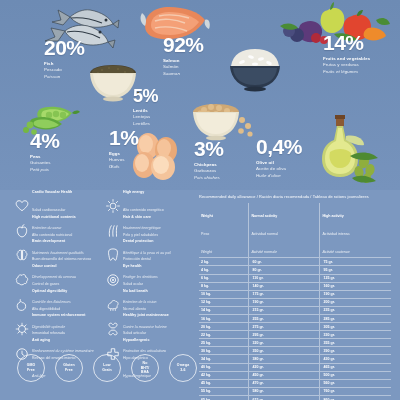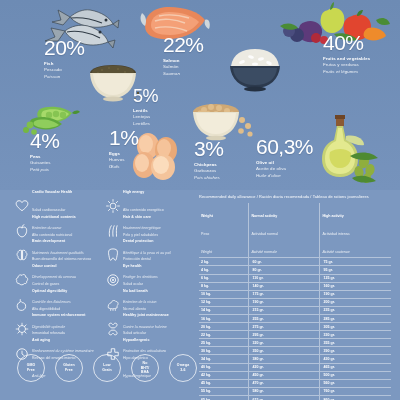--- a/index.html
+++ b/index.html
@@ -10,21 +10,21 @@
     color:#ffffff;
     position:relative;
   }
   #page { position:absolute; inset:0; }
 
   
   .top-panel { position:absolute; left:0; top:0; width:400px; height:190px;
                background:linear-gradient(#6d8bb4,#7693bc); }
 
   .ing { position:absolute; }
-  .pct { font-size:21px; font-weight:normal; letter-spacing:-0.5px; line-height:1;
+  .pct { font-size:21px; font-weight:bold; letter-spacing:-0.5px; line-height:1;
          text-shadow:0 1px 1px rgba(40,60,90,.25); }
   .pct.sm { font-size:18px; }
   .nm  { margin-top:3px; }
   .nm .en { font-size:4.4px; font-weight:bold; line-height:1.45; letter-spacing:.1px; }
   .nm .es, .nm .fr { font-size:4.4px; line-height:1.45; opacity:.88; letter-spacing:.1px; }
   .nm .fr { font-style:italic; }
 
   .art { position:absolute; }
 
   
@@ -106,21 +106,21 @@
       <path d="M16 21 C16 13 24 8 34 8 C47 8 58 12 64 18 C58 26 48 31 35 31 C23 31 16 28 16 21Z" fill="#f4a077"></path>
       <g stroke="#f6ceb4" stroke-width="1.4" fill="none" opacity=".95">
         <path d="M20 17 C28 14 40 15 50 19"></path>
         <path d="M20 24 C29 22 41 23 52 27"></path>
         <path d="M24 12 C33 10 44 11 54 14"></path>
       </g>
       <path d="M10 22 C6 20 4 14 7 9 C11 12 12 17 10 22Z" fill="#cfd7dc"></path>
       <path d="M70 16 C74 14 76 20 74 25 C70 23 69 19 70 16Z" fill="#cfd7dc"></path>
     </svg>
     <div class="ing" style="left:163px;top:34px">
-      <div class="pct">22%</div>
+      <div class="pct">92%</div>
       <div class="nm">
         <div class="en">Salmon</div>
         <div class="es">Salmón</div>
         <div class="fr">Saumon</div>
       </div>
     </div>
 
     <svg class="art" style="left:272px;top:2px;width:118px;height:46px" viewBox="0 0 118 46">
       <g>
         <path d="M56 8 C62 4 70 6 72 14 C74 23 68 31 60 31 C52 31 47 23 49 15 C50 10 53 9 56 8Z" fill="#c9d84f"></path>
@@ -134,21 +134,21 @@
         <circle cx="44" cy="36" r="5" fill="#b02a3a"></circle>
         <circle cx="52" cy="38" r="4" fill="#c4333f"></circle>
         <g fill="#4a8c36">
           <path d="M62 32 C70 30 80 32 86 38 C78 40 66 38 62 32Z"></path>
           <path d="M104 18 C110 14 116 16 118 22 C112 24 106 23 104 18Z"></path>
           <path d="M8 24 C14 20 22 21 26 26 C20 29 12 28 8 24Z"></path>
         </g>
       </g>
     </svg>
     <div class="ing" style="left:323px;top:32px">
-      <div class="pct">40%</div>
+      <div class="pct">14%</div>
       <div class="nm">
         <div class="en">Fruits and vegetables</div>
         <div class="es">Frutas y verduras</div>
         <div class="fr">Fruits et légumes</div>
       </div>
     </div>
 
     <svg class="art" style="left:82px;top:60px;width:62px;height:43px" viewBox="0 0 62 43">
       <ellipse cx="31" cy="13" rx="23" ry="8" fill="#4a4330"></ellipse>
       <ellipse cx="31" cy="12" rx="21" ry="6.5" fill="#5b5236"></ellipse>
@@ -281,21 +281,21 @@
         <ellipse cx="64" cy="58" rx="4.5" ry="6" transform="rotate(15 64 58)"></ellipse>
         <ellipse cx="53" cy="60" rx="4.5" ry="6" transform="rotate(-15 53 60)"></ellipse>
         <ellipse cx="61" cy="66" rx="4" ry="5" transform="rotate(10 61 66)"></ellipse>
       </g>
       <g fill="#4e8a32">
         <path d="M44 44 C54 38 66 40 72 46 C63 49 50 49 44 44Z"></path>
         <path d="M46 66 C54 62 64 64 70 69 C61 72 50 71 46 66Z"></path>
       </g>
     </svg>
     <div class="ing" style="left:256px;top:136px">
-      <div class="pct">60,3%</div>
+      <div class="pct">0,4%</div>
       <div class="nm">
         <div class="en">Olive oil</div>
         <div class="es">Aceite de oliva</div>
         <div class="fr">Huile d'olive</div>
       </div>
     </div>
   </div>
 
   <div class="bottom-panel">
 

